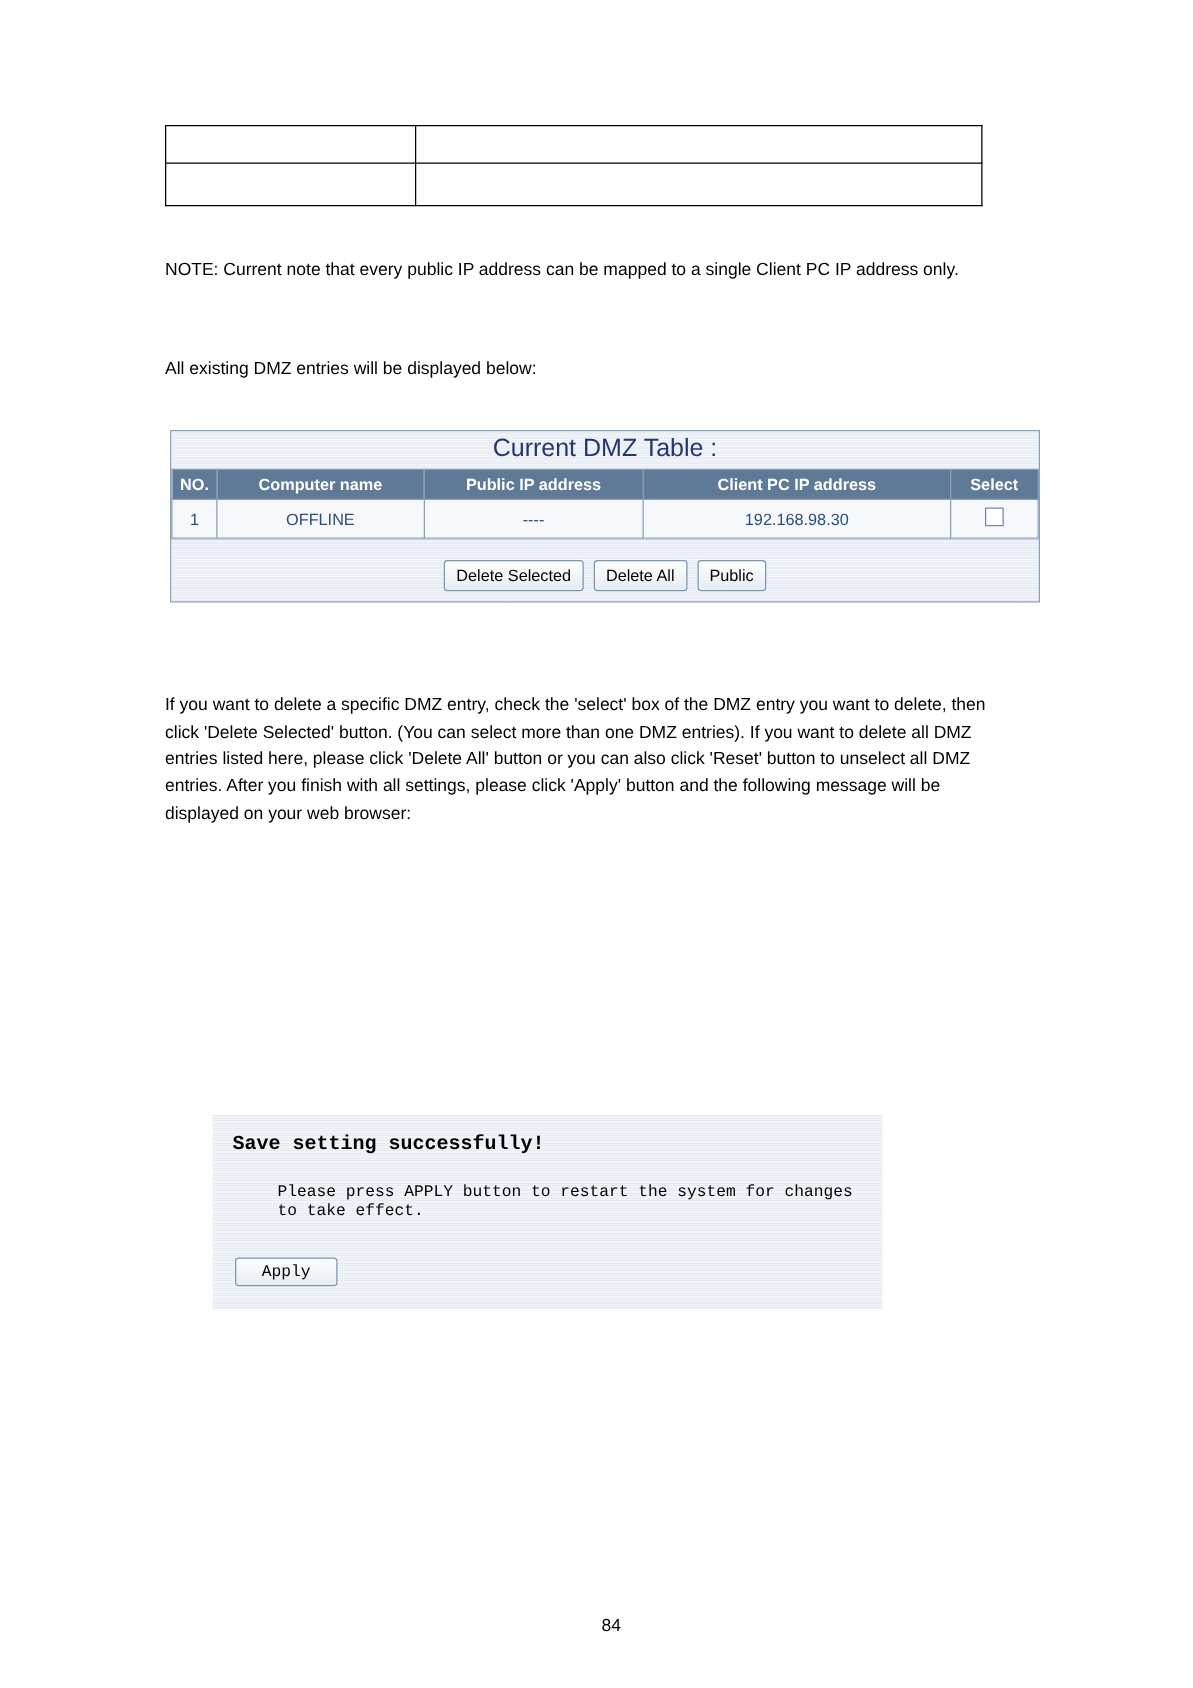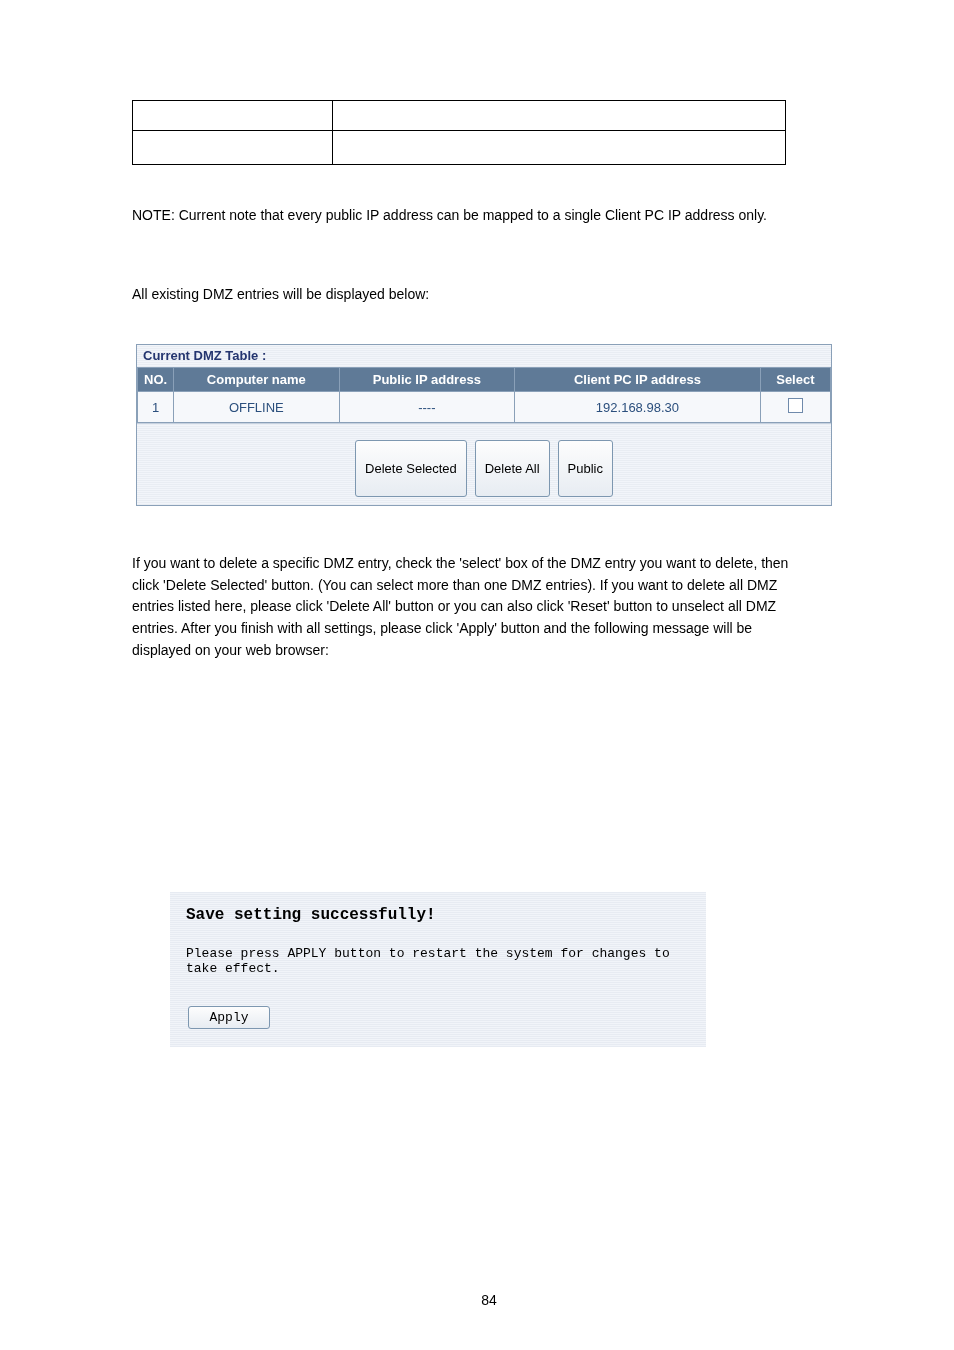--- a/index.html
+++ b/index.html
@@ -47,25 +47,26 @@
       top: 344px;
       width: 696px;
       background: repeating-linear-gradient(
         0deg,
         #e9edf3 0px, #e9edf3 1px,
         #f2f5fa 1px, #f2f5fa 2px
       );
       border: 1px solid #8aa0b8;
     }
     .dmz-title {
-      font-size: 13px;
-      font-weight: bold;
+      font-size: 20px;
+      font-weight: normal;
       color: #24356f;
       padding: 3px 6px 4px 6px;
       border-bottom: 1px solid #8aa0b8;
+      text-align: center;
     }
     .dmz-tbl {
       width: 100%;
       border-collapse: collapse;
       table-layout: fixed;
     }
     .dmz-tbl th {
       background: #5f7a97;
       color: #ffffff;
       font-weight: bold;
@@ -112,21 +113,21 @@
       padding: 3px 12px;
       margin: 0 2px;
       font-size: 13px;
       color: #000;
       background: linear-gradient(#fdfdfd, #e7ecf2);
       border: 1px solid #7d97b0;
       border-radius: 3px;
       text-align: center;
       cursor: pointer;
     }
-    .btn.sm { min-width: 0; padding: 20px 9px; }
+    .btn.sm { min-width: 0; padding: 4px 9px; }
 
     
     .save-panel {
       position: absolute;
       left: 170px;
       top: 892px;
       width: 536px;
       background: repeating-linear-gradient(
         0deg,
         #e7ebf2 0px, #e7ebf2 1px,
@@ -138,20 +139,21 @@
     .save-title {
       font-weight: bold;
       font-size: 16px;
       color: #000;
       margin-bottom: 22px;
     }
     .save-msg {
       font-size: 13px;
       color: #000;
       margin-bottom: 30px;
+      margin-left: 36px;
     }
 
     
     .page-no {
       position: absolute;
       left: 12px; width: 954px;
       top: 1292px;
       text-align: center;
       font-size: 14px;
       color: #000;

